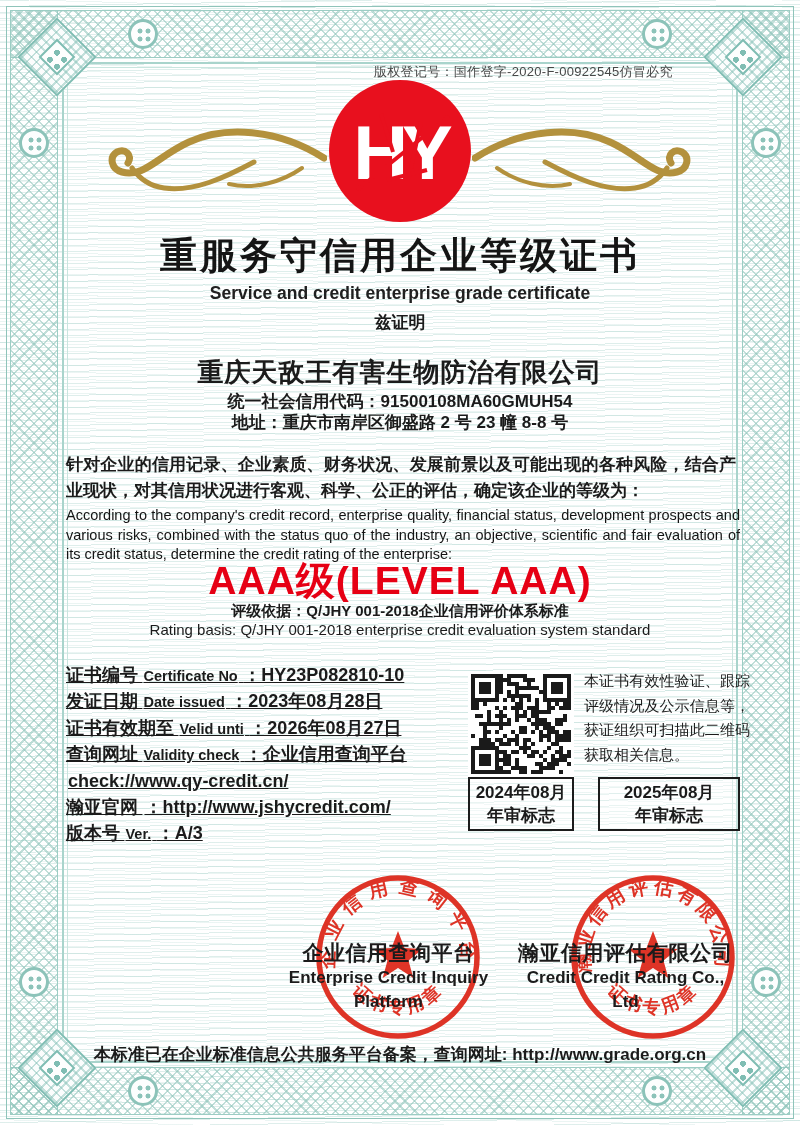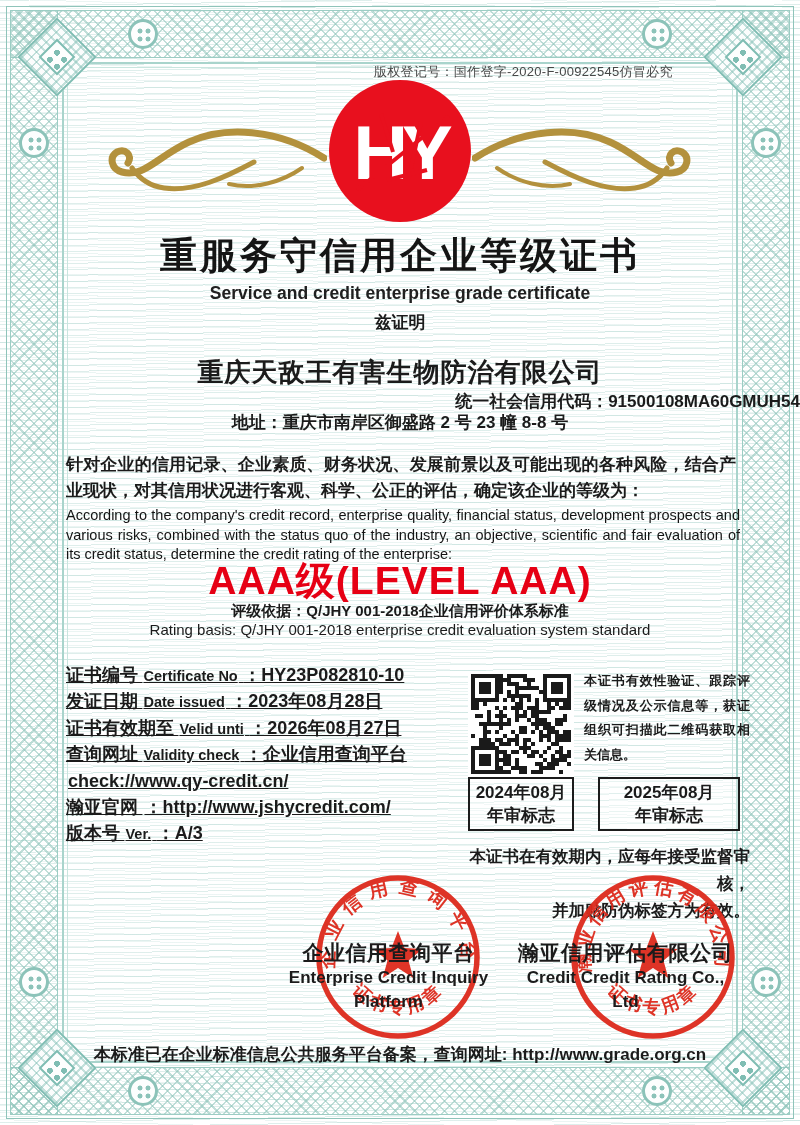--- a/index.html
+++ b/index.html
@@ -45,38 +45,38 @@
   .copyright{position:absolute;left:374px;top:63px;font-size:13px;color:#474747;letter-spacing:.3px;}
   .logo{position:absolute;left:329px;top:80px;width:142px;height:142px;}
   .flourish{position:absolute;top:118px;width:225px;height:95px;}
   .flourish.left{left:102px;}
   .flourish.right{left:472px;transform:scaleX(-1);}
   .title-cn{position:absolute;left:0;right:0;top:231px;text-align:center;font-size:37px;font-weight:900;letter-spacing:3px;color:#151515;}
   .title-en{position:absolute;left:0;right:0;top:283px;text-align:center;font-size:17.5px;font-weight:600;color:#202020;}
   .certify-cn{position:absolute;left:0;right:0;top:311px;text-align:center;font-size:17px;font-weight:700;}
   .certify-en{position:absolute;left:0;right:0;top:333px;text-align:center;font-size:16.5px;font-weight:500;}
   .company-name{position:absolute;left:0;right:0;top:355px;text-align:center;font-size:26px;font-weight:900;letter-spacing:1px;}
-  .credit-code{position:absolute;left:0;right:0;top:390px;text-align:right;font-size:17px;font-weight:700;}
+  .credit-code{position:absolute;left:0;right:0;top:390px;text-align:center;font-size:17px;font-weight:700;}
   .address{position:absolute;left:0;right:0;top:411px;text-align:center;font-size:17px;font-weight:700;}
   
   .para-cn{position:absolute;left:66px;width:670px;top:452px;font-size:17px;font-weight:700;line-height:26px;text-align:justify;}
   .para-en{position:absolute;left:66px;width:674px;top:506px;font-size:14.5px;font-weight:500;line-height:19.5px;text-align:justify;color:#141414;}
   .rating{position:absolute;left:0;right:0;top:554px;text-align:center;font-size:39px;font-weight:900;color:var(--red,#e60014);letter-spacing:1px;}
   .basis-cn{position:absolute;left:0;right:0;top:602px;text-align:center;font-size:15px;font-weight:700;}
   .basis-en{position:absolute;left:0;right:0;top:621px;text-align:center;font-size:15px;font-weight:500;}
   
   .details{position:absolute;left:66px;top:663px;width:390px;text-decoration:underline;}
   .detail-line{line-height:25.4px;white-space:nowrap;}
   .d-cn{font-size:18px;font-weight:700;}
   .d-en{font-size:14.5px;font-weight:600;margin:0 1px;}
   .d-rest{font-size:18px;font-weight:600;}
   
   .qr-box{position:absolute;left:468px;top:671px;width:106px;height:106px;background:#ffffff;padding:3px;}
   .qr-box svg{display:block;width:100px;height:100px;}
-  .qr-note{position:absolute;left:584px;top:669px;width:166px;font-size:13px;font-weight:700;line-height:24.6px;text-align:justify;}
+  .qr-note{position:absolute;left:584px;top:669px;width:166px;font-size:15px;font-weight:400;line-height:24.6px;text-align:justify;}
   .year-box{position:absolute;top:777px;height:54px;border:2.5px solid #1c1c1c;background:rgba(255,255,255,.35);
     display:flex;flex-direction:column;align-items:center;justify-content:center;font-size:17px;font-weight:700;line-height:23px;}
   .year-box.b1{left:468px;width:106px;}
   .year-box.b2{left:598px;width:142px;}
   .supervision{position:absolute;left:458px;width:292px;top:843px;font-size:16.5px;font-weight:700;line-height:27px;text-align:right;}
   
   .stamp{position:absolute;width:170px;height:170px;opacity:.95;}
   .stamp.s1{left:313px;top:872px;}
   .stamp.s2{left:568px;top:872px;}
   .stamp text{font-family:"Liberation Sans","DejaVu Sans",sans-serif;font-weight:700;fill:var(--stamp-red,#dd2a1c);}
@@ -531,24 +531,20 @@
 
   <div class="year-box b1">
     <span>2024年08月</span>
     <span>年审标志</span>
   </div>
   <div class="year-box b2">
     <span>2025年08月</span>
     <span>年审标志</span>
   </div>
 
-  <div class="supervision">
-    <div>本证书在有效期内，应每年接受监督审核，</div>
-    <div>并加贴防伪标签方为有效。</div>
-  </div>
 
   <svg class="stamp s1" viewBox="0 0 170 170">
     <defs>
       <path id="arcTop1" d="M 30,118 A 64,64 0 1 1 140,118" fill="none"></path>
       <path id="arcBot1" d="M 40,120 A 58,58 0 0 0 130,120" fill="none"></path>
     </defs>
     <circle cx="85" cy="85" r="79" fill="none" stroke="#dd2a1c" stroke-width="5.5"></circle>
     <polygon fill="#dd2a1c" points="85,59 91.5,76.1 109.7,77 95.5,88.4 100.3,106 85,96 69.7,106 74.5,88.4 60.3,77 78.5,76.1"></polygon>
     <text font-size="19" letter-spacing="9">
       <textPath href="#arcTop1" startOffset="50%" text-anchor="middle">企业信用查询平台</textPath>

